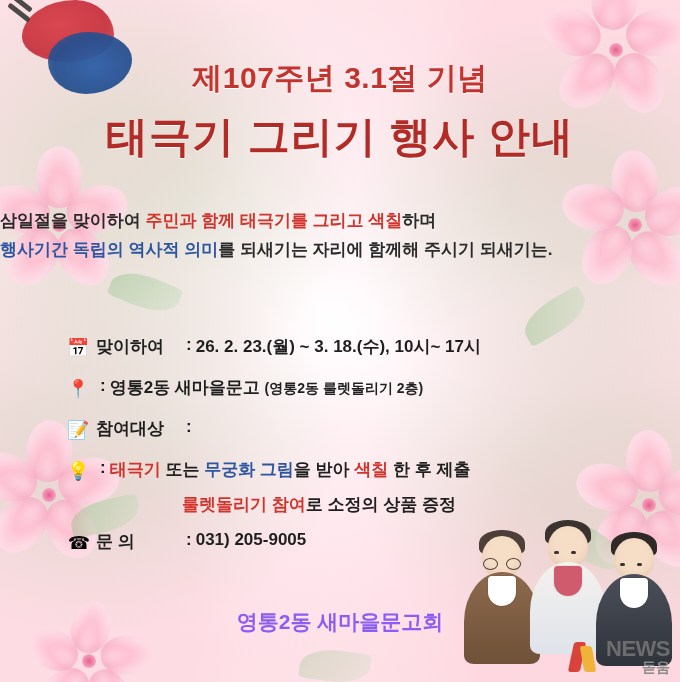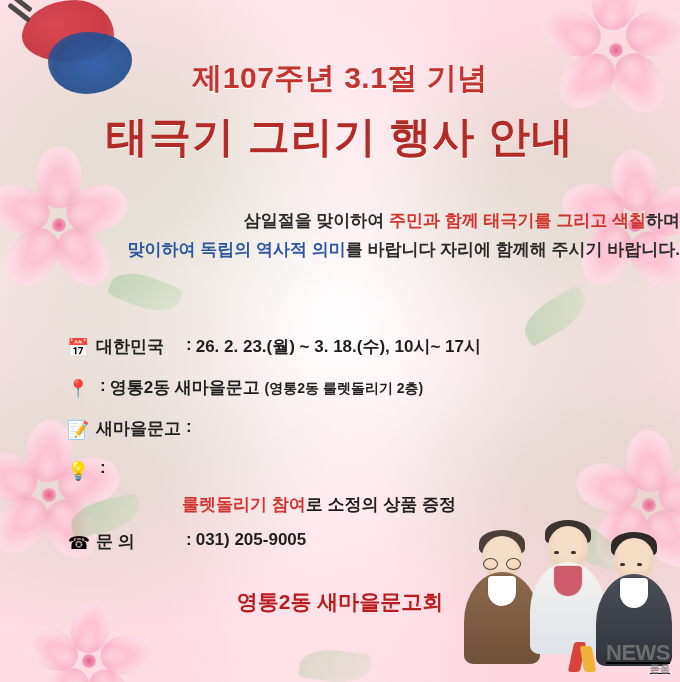--- a/index.html
+++ b/index.html
@@ -88,21 +88,21 @@
     text-shadow: 0 1px 0 #fff;
   }
   .title-main {
     margin-top: 10px;
     font-size: 42px; font-weight: bold; color: #b32b27;
     letter-spacing: 1px;
     text-shadow: 0 1px 0 #fff;
   }
 
   
-  .intro { position: absolute; left: 0; right: 0; top: 207px; text-align: right; line-height: 1.68; }
+  .intro { position: absolute; left: 0; right: 0; top: 207px; text-align: left; line-height: 1.68; }
   .intro .line { font-size: 17px; font-weight: bold; color: #2a2a2a; }
   .hl-red { color: #d0342c; }
   .hl-blue { color: #2d56a0; }
 
   
   .info { position: absolute; left: 62px; top: 335px; width: 570px; }
   .row { display: flex; align-items: flex-start; margin-bottom: 15px; }
   .row .ic {
     width: 34px; min-width: 34px; height: 26px;
     display: flex; align-items: center; justify-content: center;
@@ -112,22 +112,22 @@
     font-size: 17px; font-weight: bold; color: #1f1f1f;
     min-width: 86px; white-space: nowrap;
   }
   .row .sep { font-size: 17px; font-weight: bold; color: #1f1f1f; padding: 0 4px; }
   .row .val { font-size: 17px; font-weight: bold; color: #1f1f1f; }
   .val .small { font-size: 14px; font-weight: bold; }
   .subrow { margin: -6px 0 14px 120px; font-size: 17px; font-weight: bold; color: #1f1f1f; }
 
   
   .org {
-    position: absolute; left: 0; right: 0; top: 588px;
-    text-align: center; font-size: 21px; font-weight: bold; color: #b91c1c;
+    position: absolute; left: 0; right: 0; top: 608px;
+    text-align: center; font-size: 21px; font-weight: bold; color: #8b5cf6;
   }
 
   
   .people { position: absolute; right: 8px; bottom: 28px; width: 210px; height: 130px; }
   .person { position: absolute; bottom: 0; }
   .p-head {
     width: 40px; height: 42px; border-radius: 50% 50% 46% 46%;
     background: #f6ddc6; position: absolute; left: 50%; margin-left: -20px; top: 0;
     box-shadow: inset 0 -4px 6px rgba(200,160,130,0.25);
   }
@@ -162,23 +162,23 @@
     position: absolute; top: 25px; width: 5px; height: 2.6px; background: #3a3330; border-radius: 2px;
   }
 
   
   .watermark { position: absolute; right: 10px; bottom: 8px; display: flex; align-items: flex-end; gap: 5px; }
   .wm-mark {
     width: 34px; height: 34px; position: relative;
   }
   .wm-mark .a { position: absolute; left: 4px; top: 2px; width: 12px; height: 30px; background: #d8433c; border-radius: 3px; transform: skewX(-12deg); }
   .wm-mark .b { position: absolute; left: 15px; top: 6px; width: 12px; height: 26px; background: #efb33a; border-radius: 3px; transform: skewX(10deg); }
-  .wm-text { line-height: 1; text-decoration: underline; }
+  .wm-text { line-height: 1; }
   .wm-top { font-size: 22px; font-weight: bold; color: #6d6d6d; letter-spacing: -0.5px; }
-  .wm-bot { font-size: 10px; font-weight: bold; color: #8a8a8a; text-align: right; }
+  .wm-bot { font-size: 14px; font-weight: bold; color: #8a8a8a; text-align: right; }
 </style>
 </head>
 <body>
 
 <div id="poster">
 
   <div class="bg-base"></div>
   <div class="leafwash"></div>
 
   <div class="flower" style="left:-16px; top:150px; width:150px; height:150px;">
@@ -245,51 +245,54 @@
   <div class="title-block">
     <div class="title-sub">제107주년 3.1절 기념</div>
     <div class="title-main">태극기 그리기 행사 안내</div>
   </div>
 
   <div class="intro">
     <div class="line">
       <span>삼일절을 맞이하여 </span><span class="hl-red">주민과 함께 태극기를 그리고 색칠</span><span>하며</span>
     </div>
     <div class="line">
-      <span class="hl-blue">맞이하여 독립의 역사적 의미</span><span>를 바랍니다 자리에 함께해 주시기 바랍니다.</span>
+      <span class="hl-blue">행사기간 독립의 역사적 의미</span><span>를 되새기는 자리에 함께해 주시기 되새기는.</span>
     </div>
   </div>
 
   <div class="info">
 
     <div class="row">
       <span class="ic">📅</span>
-      <span class="lbl">대한민국</span>
+      <span class="lbl">맞이하여</span>
       <span class="sep">:</span>
       <span class="val">26. 2. 23.(월) ~ 3. 18.(수), 10시~ 17시</span>
     </div>
 
     <div class="row">
       <span class="ic">📍</span>
       <span class="sep">:</span>
       <span class="val">
         <span>영통2동 새마을문고</span>
         <span class="small">(영통2동 룰렛돌리기 2층)</span>
       </span>
     </div>
 
     <div class="row">
       <span class="ic">📝</span>
-      <span class="lbl">새마을문고</span>
+      <span class="lbl">참여대상</span>
       <span class="sep">:</span>
     </div>
 
     <div class="row">
       <span class="ic">💡</span>
       <span class="sep">:</span>
+      <span class="val">
+        <span class="hl-red">태극기</span><span> 또는 </span><span class="hl-blue">무궁화 그림</span><span>을 받아 </span><span class="hl-red">색칠</span><span> 한 후 제출</span>
+      </span>
     </div>
 
     <div class="subrow">
       <span class="hl-red">룰렛돌리기 참여</span><span>로 소정의 상품 증정</span>
     </div>
 
     <div class="row">
       <span class="ic">☎</span>
       <span class="lbl">문      의</span>
       <span class="sep">:</span>

